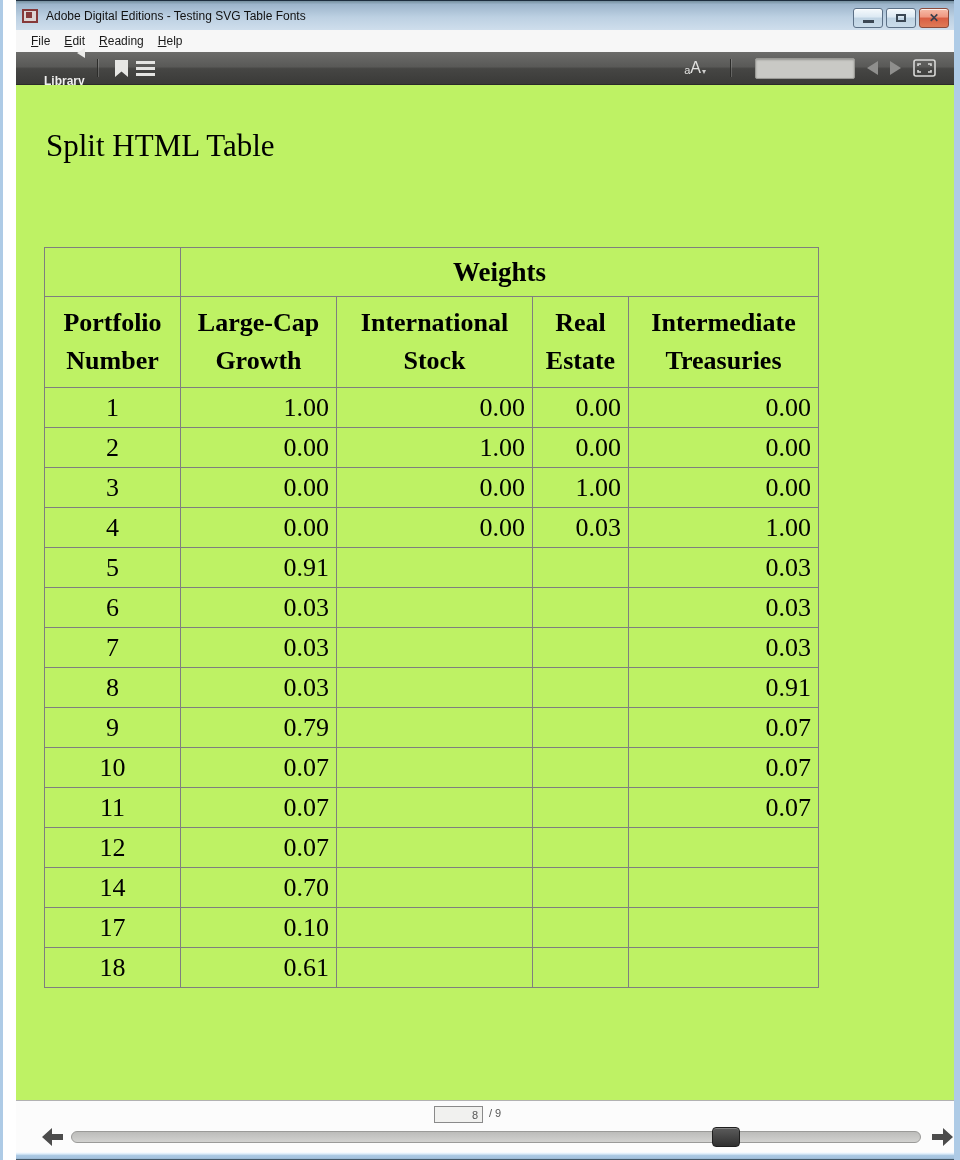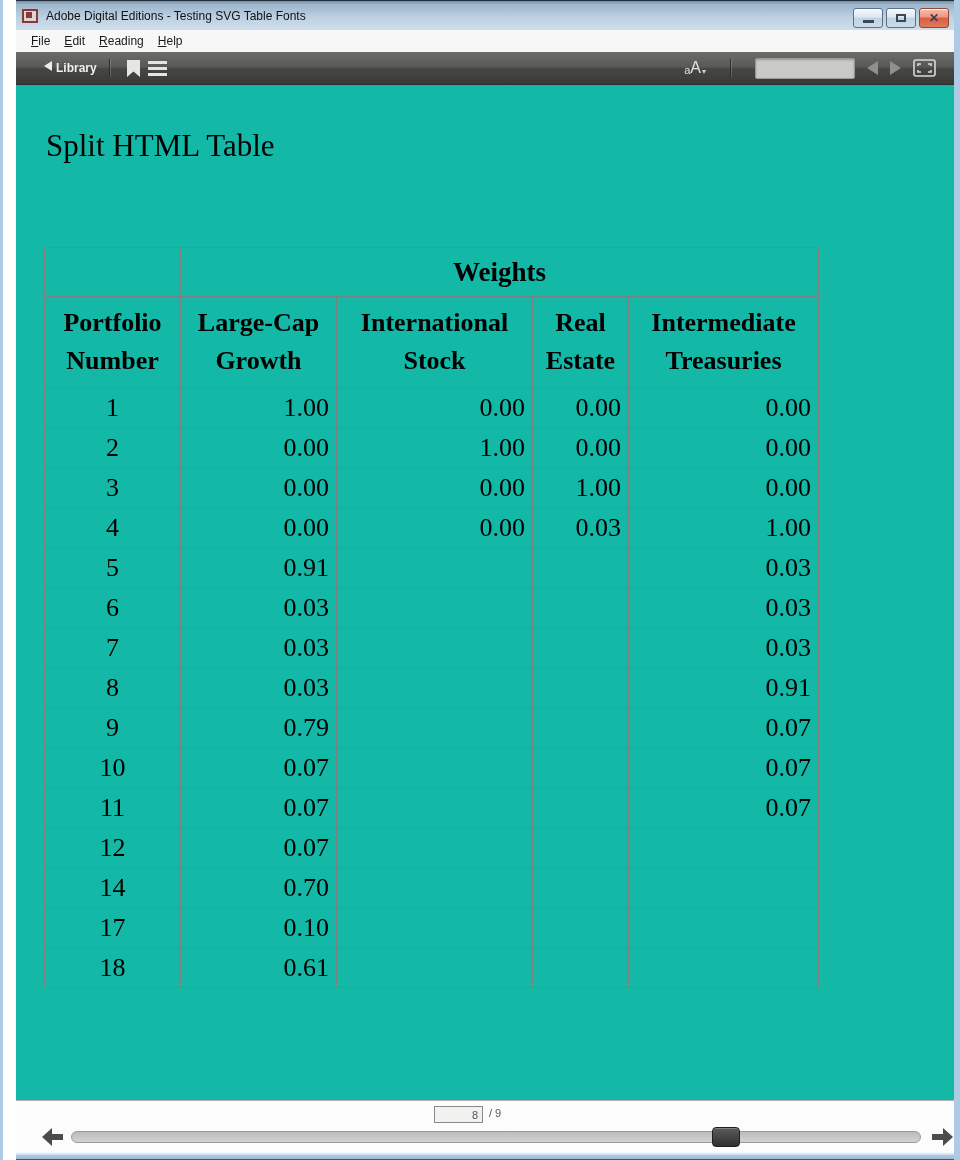--- a/index.html
+++ b/index.html
@@ -29,21 +29,21 @@
   
   .menubar { height:22px; background:#f7f7f7; display:flex; align-items:center; padding-left:8px;
     font-size:12px; color:#1a1a1a; }
   .menu-item { padding:2px 7px; cursor:default; }
   .menu-item u { text-decoration:underline; }
 
   
   .toolbar { height:33px; display:flex; align-items:center; padding:0 18px 0 28px;
     background:linear-gradient(180deg,#6c6c6a 0%,#595957 46%,#464644 52%,#3a3a38 100%);
     border-bottom:1px solid #2b2b29; }
-  .library-btn { display:flex; align-items:flex-start; gap:4px; }
+  .library-btn { display:flex; align-items:flex-end; gap:16px;flex-direction:column; }
   .tri-left { width:0; height:0; border-top:5px solid transparent; border-bottom:5px solid transparent;
     border-right:8px solid #ececea; }
   .library-label { color:#f0f0ee; font-size:12px; font-weight:bold; }
   .tb-sep { width:1px; height:18px; background:#2c2c2a; border-right:1px solid #76767400; margin:0 12px;
     box-shadow:1px 0 0 rgba(255,255,255,.18); }
   .bookmark-btn, .toc-btn { display:flex; align-items:center; justify-content:center; width:24px; height:22px; }
   .toc-lines { display:flex; flex-direction:column; gap:3px; }
   .toc-lines i { display:block; width:19px; height:3px; background:#e4e4e2; }
   .tb-right { margin-left:auto; display:flex; align-items:center; gap:12px; }
   .fontsize-btn { color:#e2e2e0; display:flex; align-items:flex-end; }
@@ -52,21 +52,21 @@
   .fs-caret { font-size:8px; line-height:1; margin-left:1px; color:#cfcfcd; }
   .tb-search { width:100px; height:21px; border:1px solid #9a9a96; border-radius:2px;
     background:#c9c9c5; box-shadow:inset 0 1px 2px rgba(0,0,0,.25); outline:none; padding:0 4px;
     font-size:12px; color:#333; }
   .nav-tri-left { width:0; height:0; border-top:7px solid transparent; border-bottom:7px solid transparent;
     border-right:11px solid #8f8f8d; }
   .nav-tri-right { width:0; height:0; border-top:7px solid transparent; border-bottom:7px solid transparent;
     border-left:11px solid #8f8f8d; }
 
   
-  .content { position:relative; height:1015px; background:#14b8a6; overflow:hidden; }
+  .content { position:relative; height:1015px; background:#bef264; overflow:hidden; }
   .page-title { position:absolute; left:30px; top:43px; font-family:"Liberation Serif", serif;
     font-weight:normal; font-size:31px; color:#000; }
 
   table.weights { position:absolute; left:28px; top:125px; border-collapse:collapse; table-layout:fixed;
     font-family:"Liberation Serif", serif; color:#000;margin-top:37px; }
   table.weights col.c1 { width:136px; } table.weights col.c2 { width:156px; }
   table.weights col.c3 { width:196px; } table.weights col.c4 { width:96px; }
   table.weights col.c5 { width:190px; }
   table.weights th, table.weights td { border:1px solid #7f7f7f; overflow:hidden; }
   td.corner { border:none; background:transparent; }

